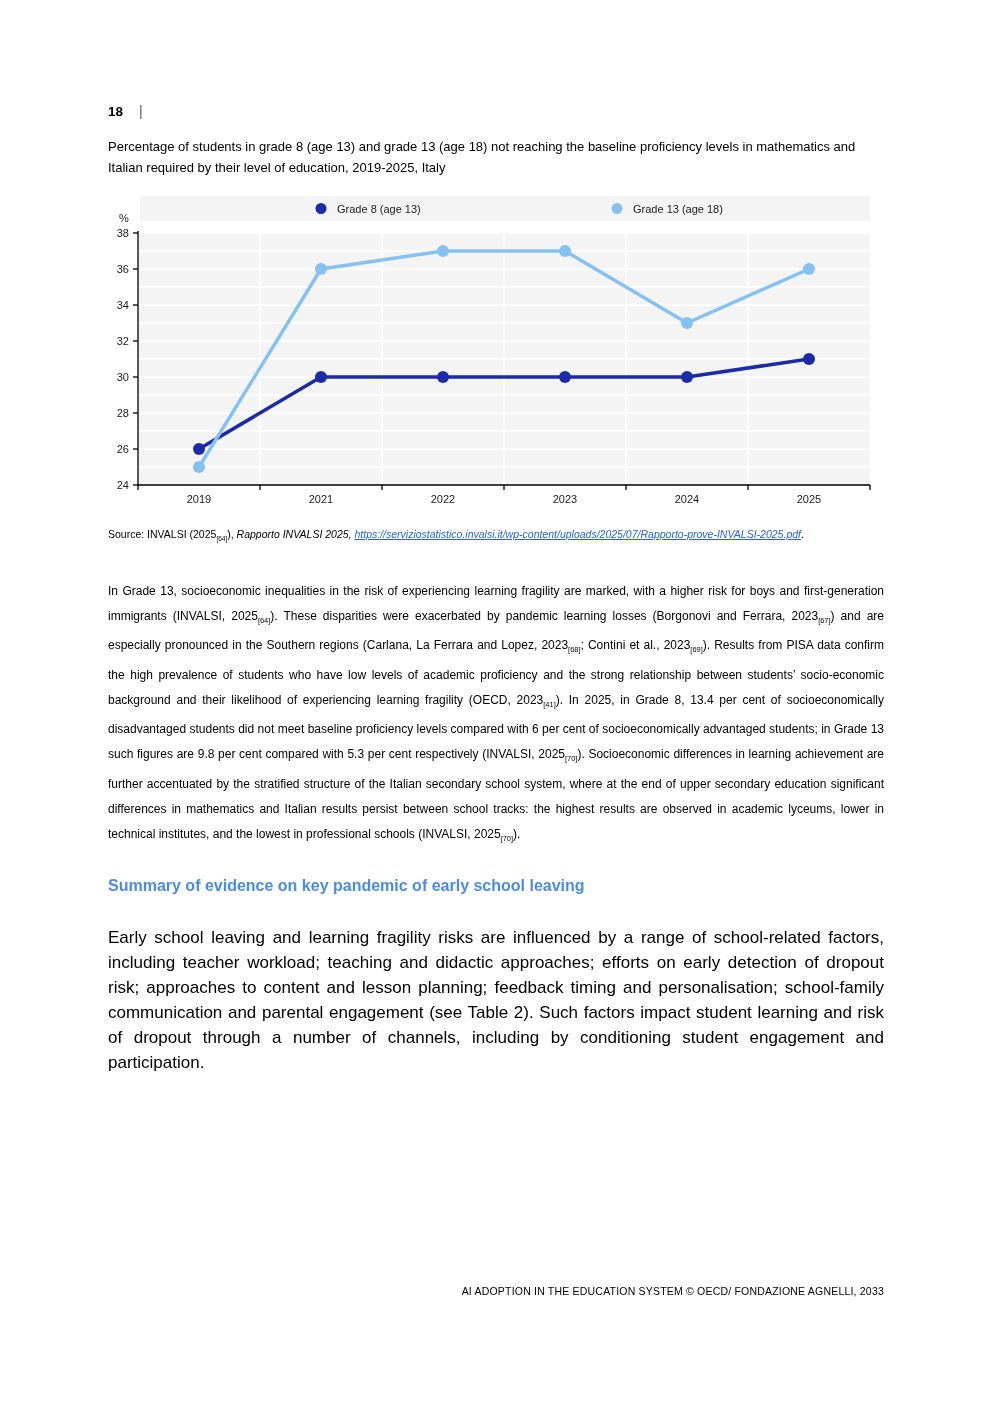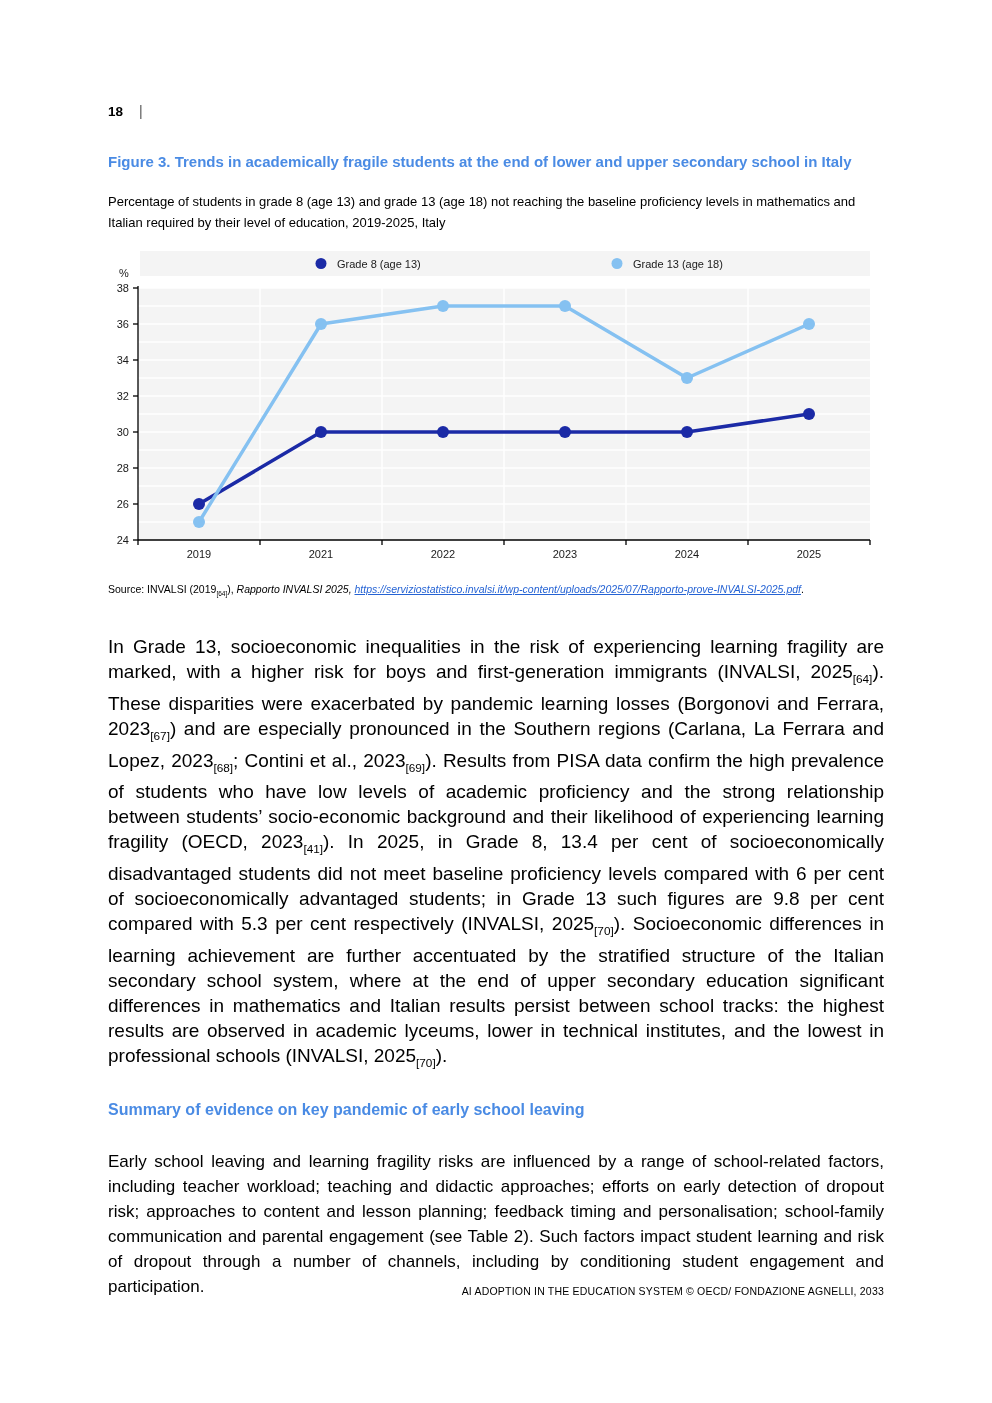--- a/index.html
+++ b/index.html
@@ -43,21 +43,21 @@
     margin:6px 0 0 0;
     font-size:10.5px;
     line-height:20px;
     max-width:780px;
   }
   .source-note sub{font-size:0.62em;}
   .source-note em{}
   a.link{color:#2563d4;text-decoration:underline;cursor:pointer;font-style:italic;}
   .body-paragraph{
     margin:30px 0 0 0;
-    font-size:19px;
+    font-size:12px;
     line-height:25px;
     text-align:justify;
     max-width:780px;
   }
   .body-paragraph sub{font-size:0.62em;}
   .section-heading{
     margin:26px 0 0 0;
     font-size:16px;
     font-weight:bold;
     color:#4a8be4;
@@ -81,21 +81,20 @@
 </head>
 <body>
 
 <div class="page">
 
   <div class="page-number-row">
     <span class="page-number">18</span>
     <span class="page-number-bar">|</span>
   </div>
 
-  <h1 class="figure-title">Figure 3. Trends in academically fragile students at the end of lower and upper secondary school in Italy</h1>
 
   <p class="figure-subtitle">Percentage of students in grade 8 (age 13) and grade 13 (age 18) not reaching the baseline proficiency levels in mathematics and Italian required by their level of education, 2019-2025, Italy</p>
 
   <div class="chart-wrap">
     <svg id="chart-svg" width="774" height="316" viewBox="0 0 774 316">
         <rect x="30" y="4" width="730" height="25" fill="#f4f4f4"></rect>
         <circle cx="211" cy="16.5" r="5.5" fill="#1b2aa6"></circle>
         <text x="227" y="20.5" font-size="11" fill="#1a1a1a">Grade 8 (age 13)</text>
         <circle cx="507" cy="16.5" r="5.5" fill="#85c1f1"></circle>
         <text x="523" y="20.5" font-size="11" fill="#1a1a1a">Grade 13 (age 18)</text>
@@ -161,21 +160,21 @@
         <polyline points="89,275 211,77 333,59 455,59 577,131 699,77" fill="none" stroke="#85c1f1" stroke-width="3.5" stroke-linejoin="round"></polyline>
         <circle cx="89" cy="275" r="6" fill="#85c1f1"></circle>
         <circle cx="211" cy="77" r="6" fill="#85c1f1"></circle>
         <circle cx="333" cy="59" r="6" fill="#85c1f1"></circle>
         <circle cx="455" cy="59" r="6" fill="#85c1f1"></circle>
         <circle cx="577" cy="131" r="6" fill="#85c1f1"></circle>
         <circle cx="699" cy="77" r="6" fill="#85c1f1"></circle>
       </svg>
   </div>
 
-  <p class="source-note"><span>Source: INVALSI (2019</span><sub>[64]</sub><span>), </span><em>Rapporto INVALSI 2025,</em><span> </span><a class="link">https://serviziostatistico.invalsi.it/wp-content/uploads/2025/07/Rapporto-prove-INVALSI-2025.pdf</a><span>.</span></p>
+  <p class="source-note"><span>Source: INVALSI (2025</span><sub>[64]</sub><span>), </span><em>Rapporto INVALSI 2025,</em><span> </span><a class="link">https://serviziostatistico.invalsi.it/wp-content/uploads/2025/07/Rapporto-prove-INVALSI-2025.pdf</a><span>.</span></p>
 
   <p class="body-paragraph"><span>In Grade 13, socioeconomic inequalities in the risk of experiencing learning fragility are marked, with a higher risk for boys and first-generation immigrants (INVALSI, 2025</span><sub>[64]</sub><span>). These disparities were exacerbated by pandemic learning losses (Borgonovi and Ferrara, 2023</span><sub>[67]</sub><span>) and are especially pronounced in the Southern regions (Carlana, La Ferrara and Lopez, 2023</span><sub>[68]</sub><span>; Contini et al., 2023</span><sub>[69]</sub><span>). Results from PISA data confirm the high prevalence of students who have low levels of academic proficiency and the strong relationship between students’ socio-economic background and their likelihood of experiencing learning fragility (OECD, 2023</span><sub>[41]</sub><span>). In 2025, in Grade 8, 13.4 per cent of socioeconomically disadvantaged students did not meet baseline proficiency levels compared with 6 per cent of socioeconomically advantaged students; in Grade 13 such figures are 9.8 per cent compared with 5.3 per cent respectively (INVALSI, 2025</span><sub>[70]</sub><span>). Socioeconomic differences in learning achievement are further accentuated by the stratified structure of the Italian secondary school system, where at the end of upper secondary education significant differences in mathematics and Italian results persist between school tracks: the highest results are observed in academic lyceums, lower in technical institutes, and the lowest in professional schools (INVALSI, 2025</span><sub>[70]</sub><span>).</span></p>
 
   <h2 class="section-heading">Summary of evidence on key pandemic of early school leaving</h2>
 
   <p class="body-paragraph2">Early school leaving and learning fragility risks are influenced by a range of school-related factors, including teacher workload; teaching and didactic approaches; efforts on early detection of dropout risk; approaches to content and lesson planning; feedback timing and personalisation; school-family communication and parental engagement (see Table 2). Such factors impact student learning and risk of dropout through a number of channels, including by conditioning student engagement and participation.</p>
 
   <div class="footer-line">AI ADOPTION IN THE EDUCATION SYSTEM © OECD/ FONDAZIONE AGNELLI, 2033</div>
 
 </div>

